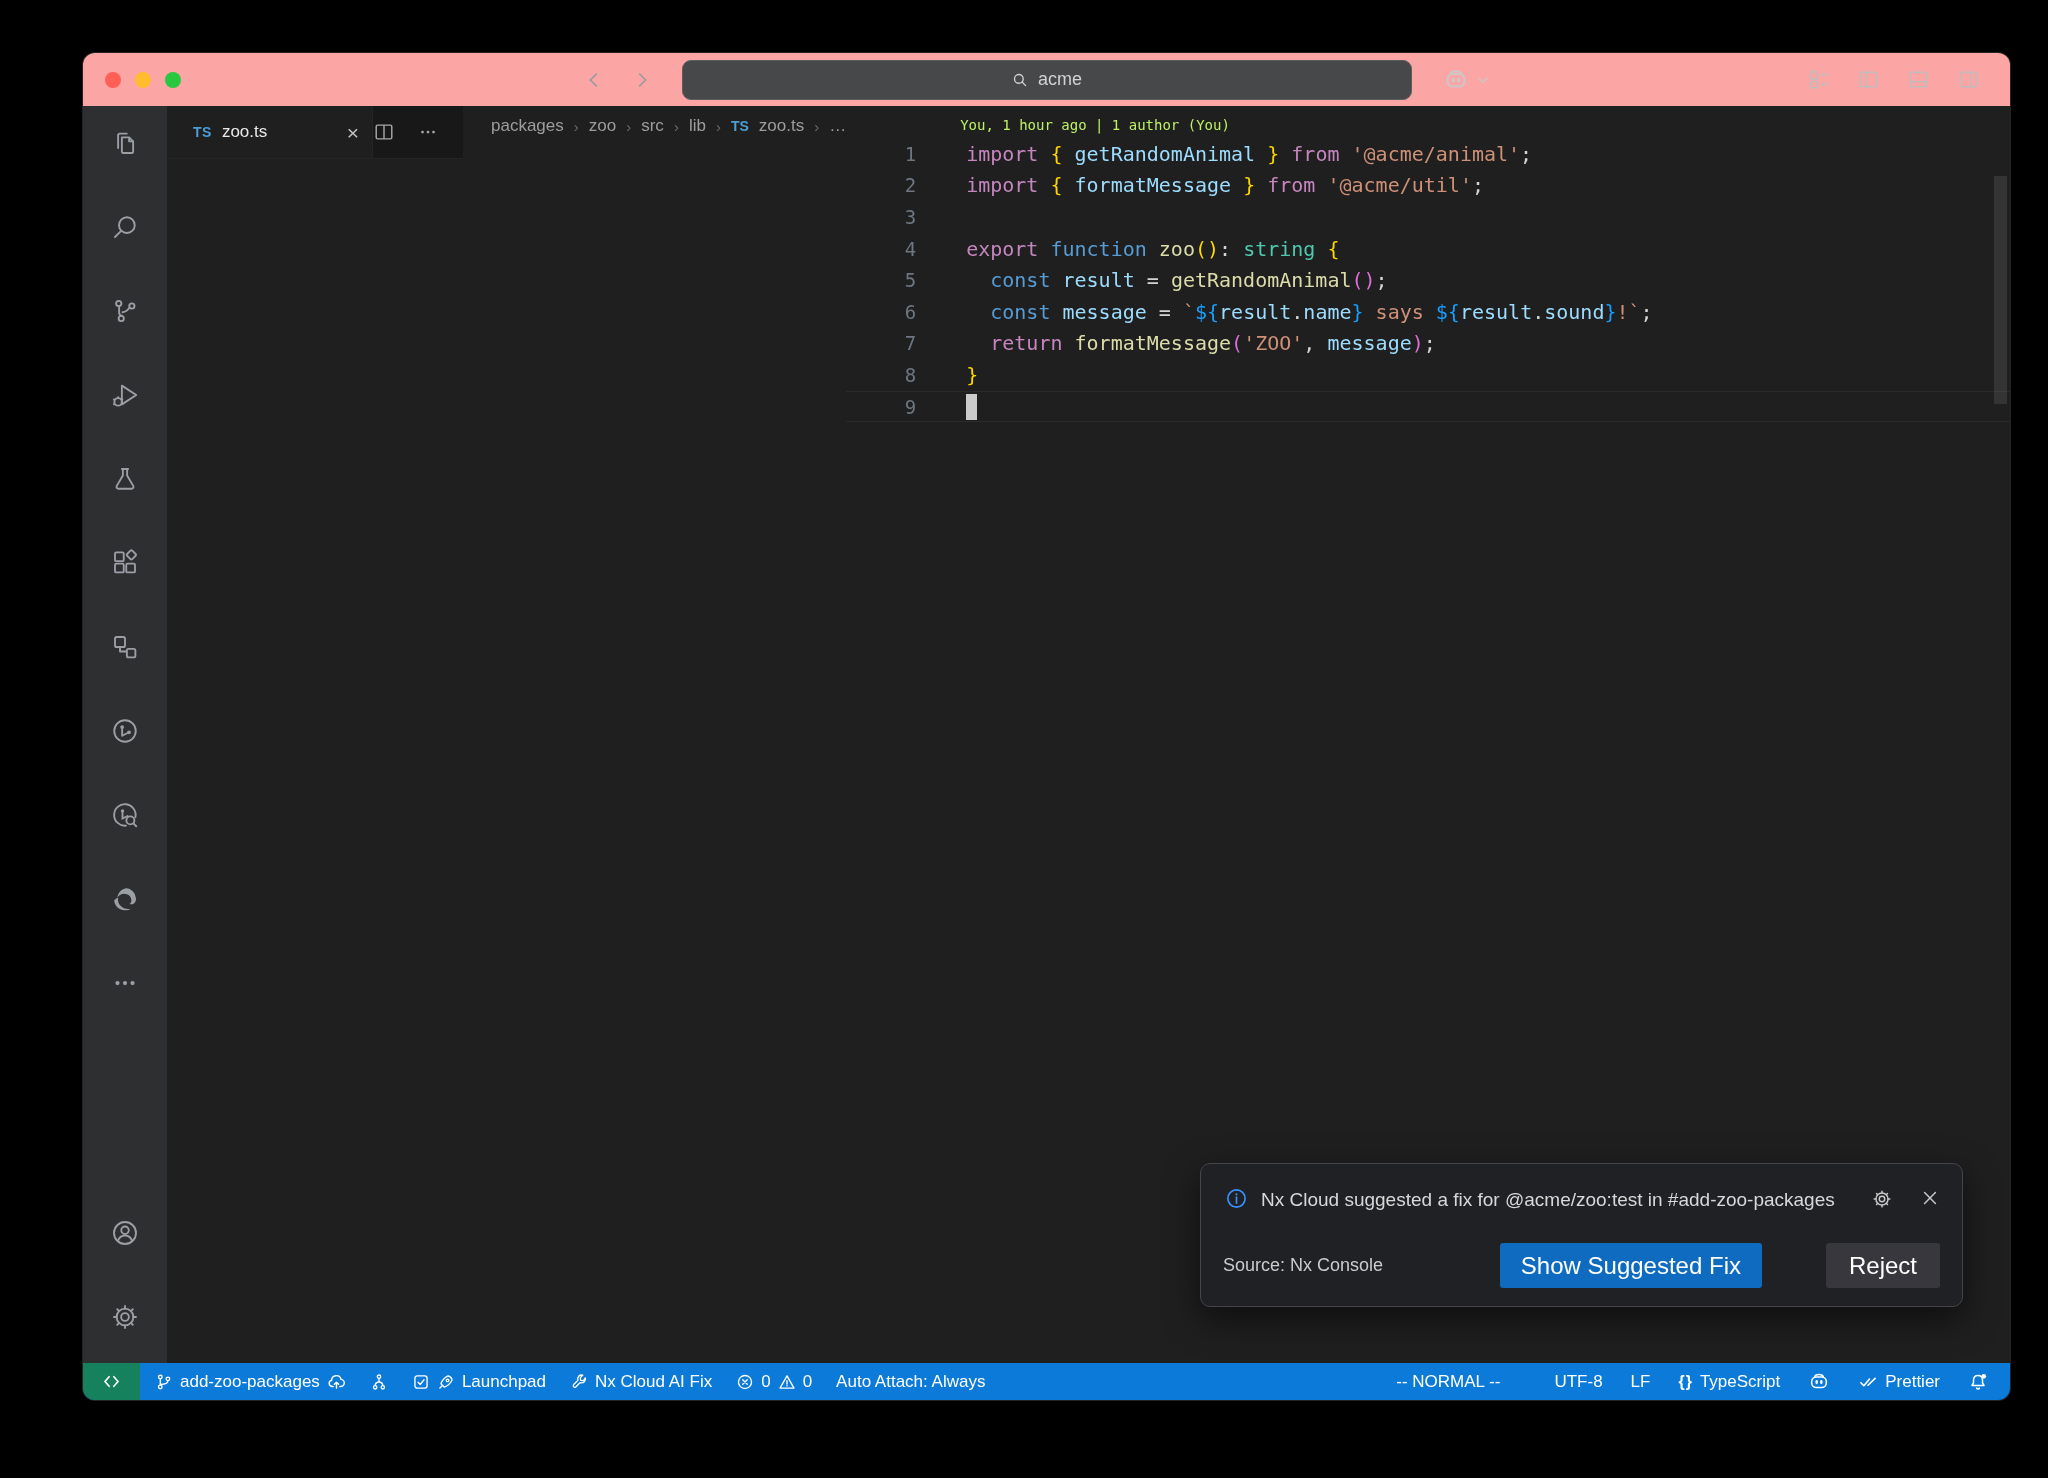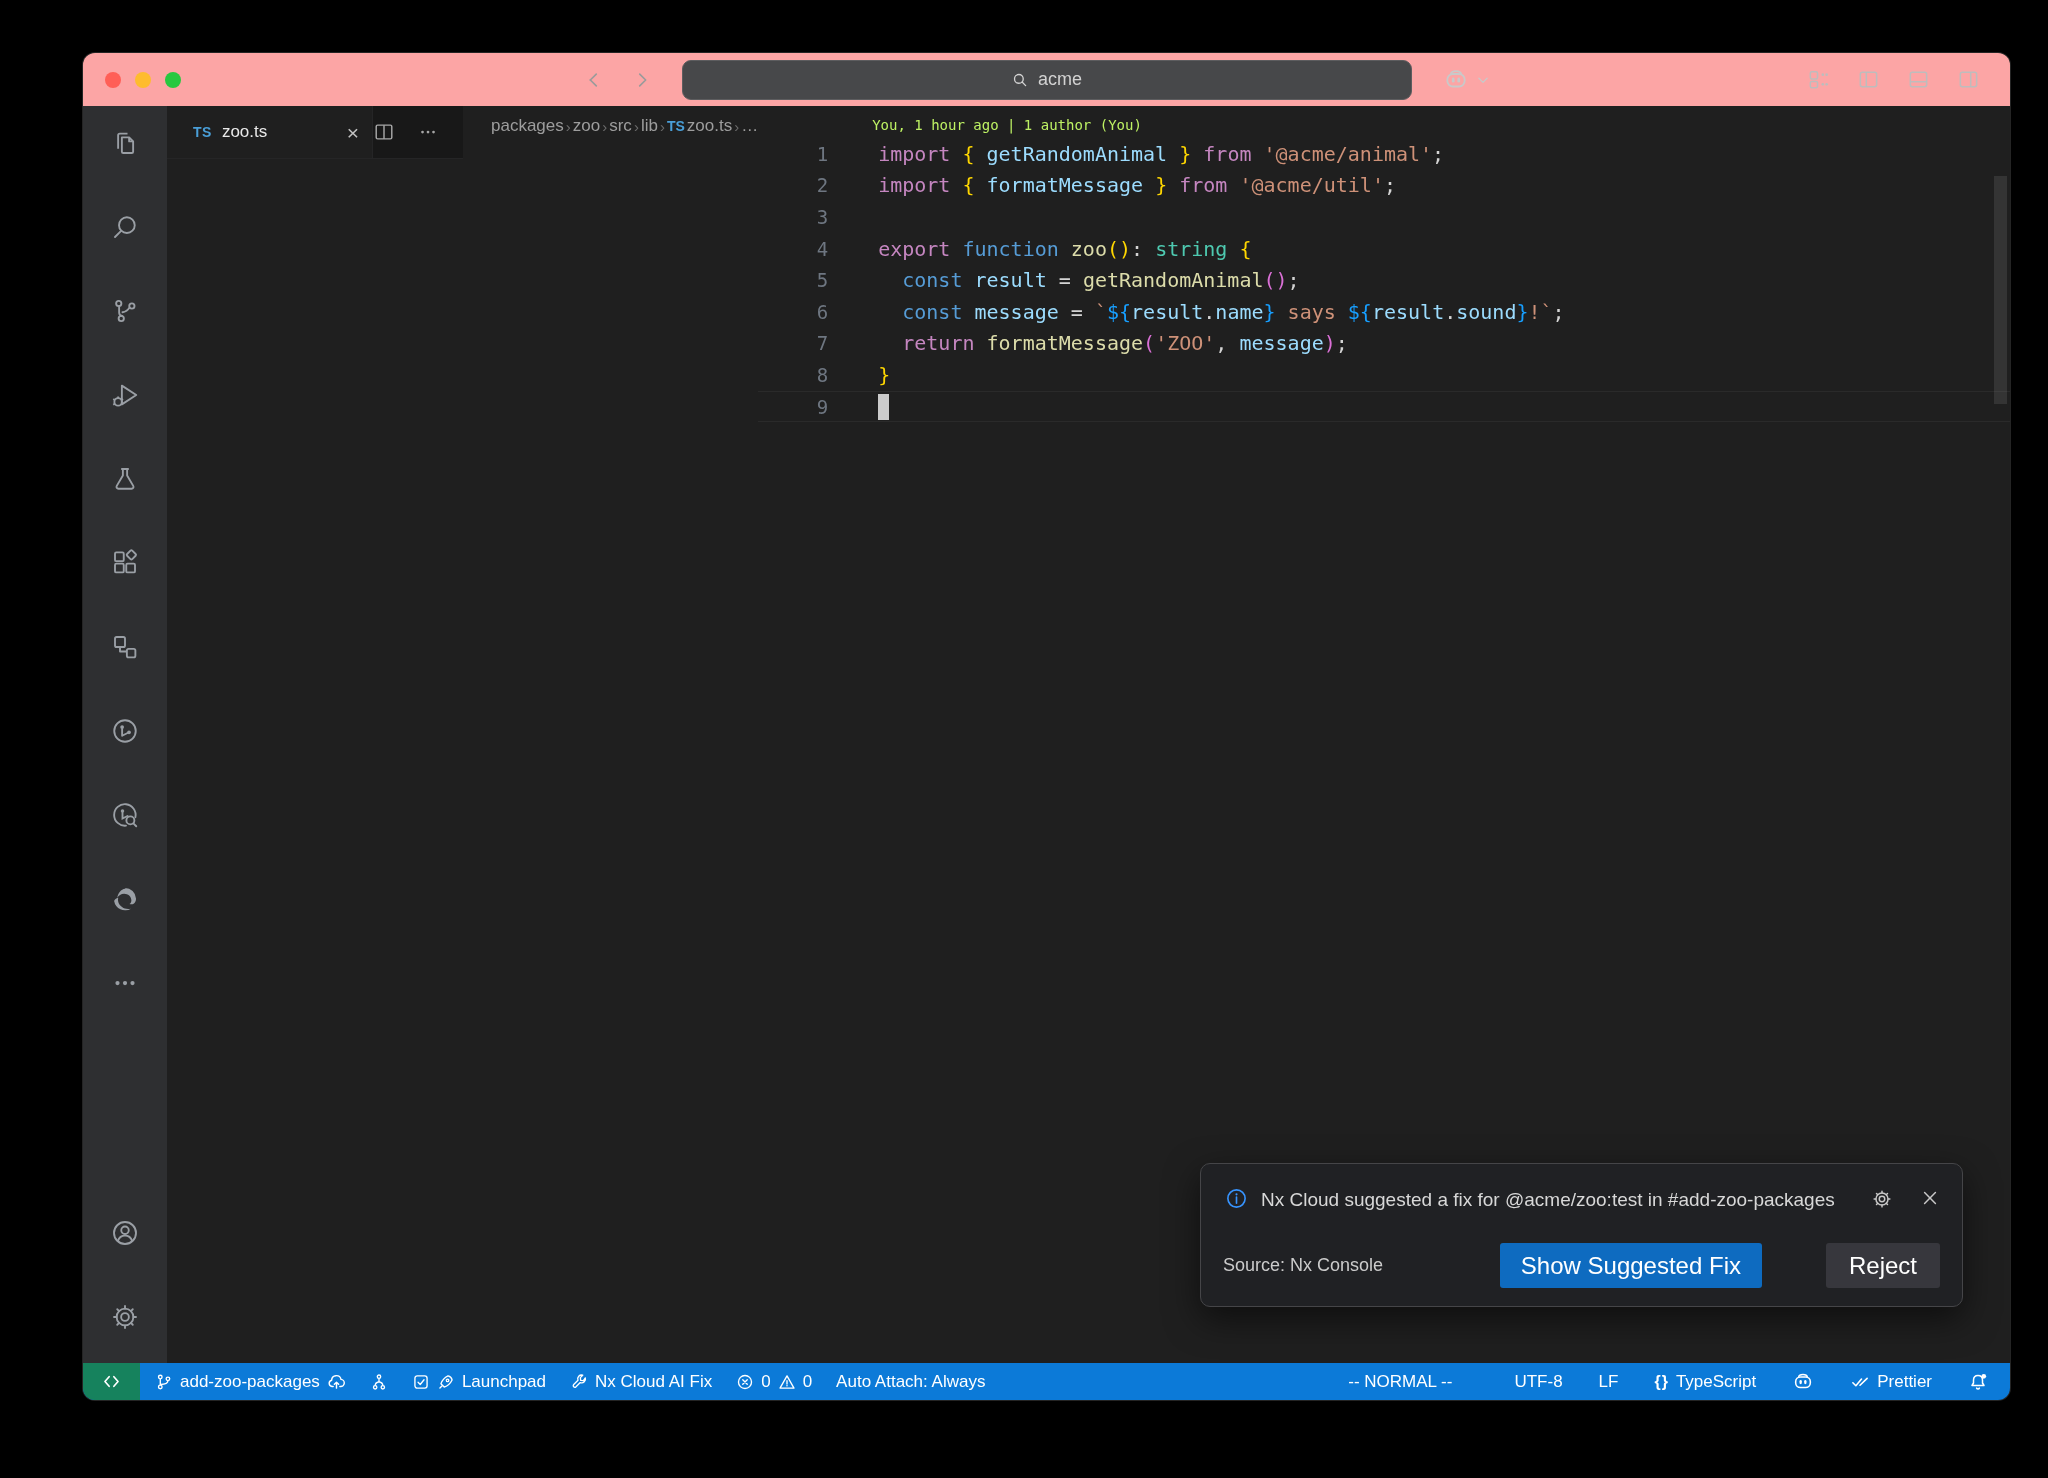--- a/index.html
+++ b/index.html
@@ -29,21 +29,21 @@
   .ab-icon:last-child { margin-bottom:0; }
 
   .editor-col { flex:1; display:flex; flex-direction:row; min-width:0; position:relative; background:#1f1f1f; }
   .tabbar { height:53px; background:#181818; border-bottom:1px solid #252526; display:flex; align-items:stretch; flex:none; }
   .tab { width:206px; background:#1f1f1f; border-right:1px solid #252526; display:flex; align-items:center; gap:10px; padding:0 13px 0 26px; }
   .tab-badge { color:#4a9fd8; font-weight:700; font-size:14px; letter-spacing:.5px; }
   .tab-label { color:#e9e9e9; font-size:17px; }
   .tab-close { margin-left:auto; color:#c2c2c2; font-size:21px; line-height:1; }
   .tab-actions { margin-left:auto; display:flex; align-items:center; gap:22px; padding-right:24px; color:#a6a6a6; }
 
-  .breadcrumbs { height:40px; flex:none; display:flex; align-items:center; gap:2px; padding-left:28px; color:#9d9d9d; font-size:17px; }
+  .breadcrumbs { height:40px; flex:none; display:flex; align-items:center; gap:10px; padding-left:28px; color:#9d9d9d; font-size:17px; }
   .crumb-sep { color:#6b6b6b; font-size:15px; }
   .crumb-badge { color:#4a9fd8; font-weight:700; font-size:14px; }
 
   .editor { flex:1; position:relative; font-family:"DejaVu Sans Mono",monospace; font-size:20px; padding-top:5px; }
   .blame { margin:1px 0 0 114px; height:26px; line-height:26px; color:#bef264; font-size:14px; white-space:pre; }
   .code-line { display:flex; height:31.6px; align-items:center; }
   .code-line.active { border-top:1px solid #2a2a2a; border-bottom:1px solid #2a2a2a; }
   .gutter { width:70px; flex:none; text-align:right; color:#6e7681; font-size:19px; }
   .code-text { margin-left:50px; white-space:pre; }
   .tk-kp{color:#C586C0} .tk-kb{color:#569CD6} .tk-fn{color:#DCDCAA} .tk-vr{color:#9CDCFE}
@@ -66,21 +66,21 @@
   .btn { height:45px; display:flex; align-items:center; border-radius:3px; font-size:24px; color:#fff; }
   .btn-primary { background:#0e6bc0; padding:0 21px; }
   .btn-secondary { background:#37373d; padding:0 23px;margin-left:47px; }
 
   
   .statusbar { height:37px; flex:none; background:#0c7ad8; color:#fff; display:flex; align-items:center; font-size:17px; }
   .sb-remote { width:57px; height:100%; background:#16825d; flex:none; display:flex; align-items:center; justify-content:center; }
   .sb-item { display:flex; align-items:center; gap:7px; margin-left:24px; white-space:nowrap; }
   .sb-item.first { margin-left:15px; }
   .sb-right { margin-left:auto; display:flex; align-items:center; gap:28px; padding-right:22px; }
-  .sb-right .sb-item { margin-left:8px; }
+  .sb-right .sb-item { margin-left:0; }
   .sb-mode { margin-right:26px; }
   .sb-glyph { font-size:16px; font-weight:700; letter-spacing:1px; }
   svg { display:block; }
 </style>
 </head>
 <body>
 
 <div class="window">
 
   <div class="titlebar">

